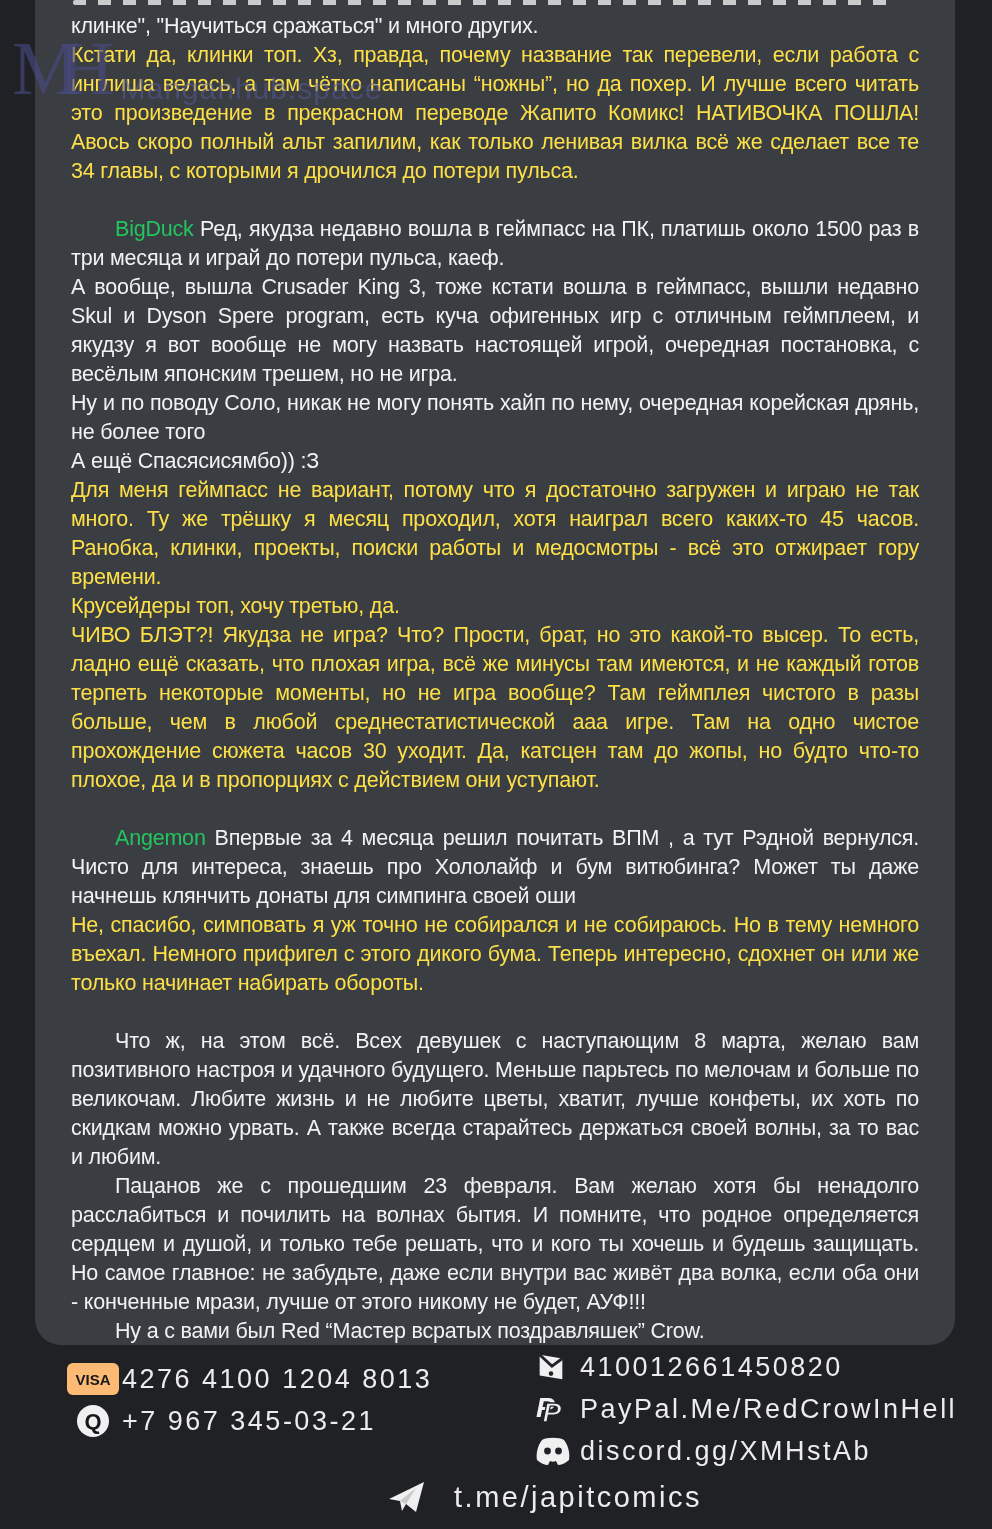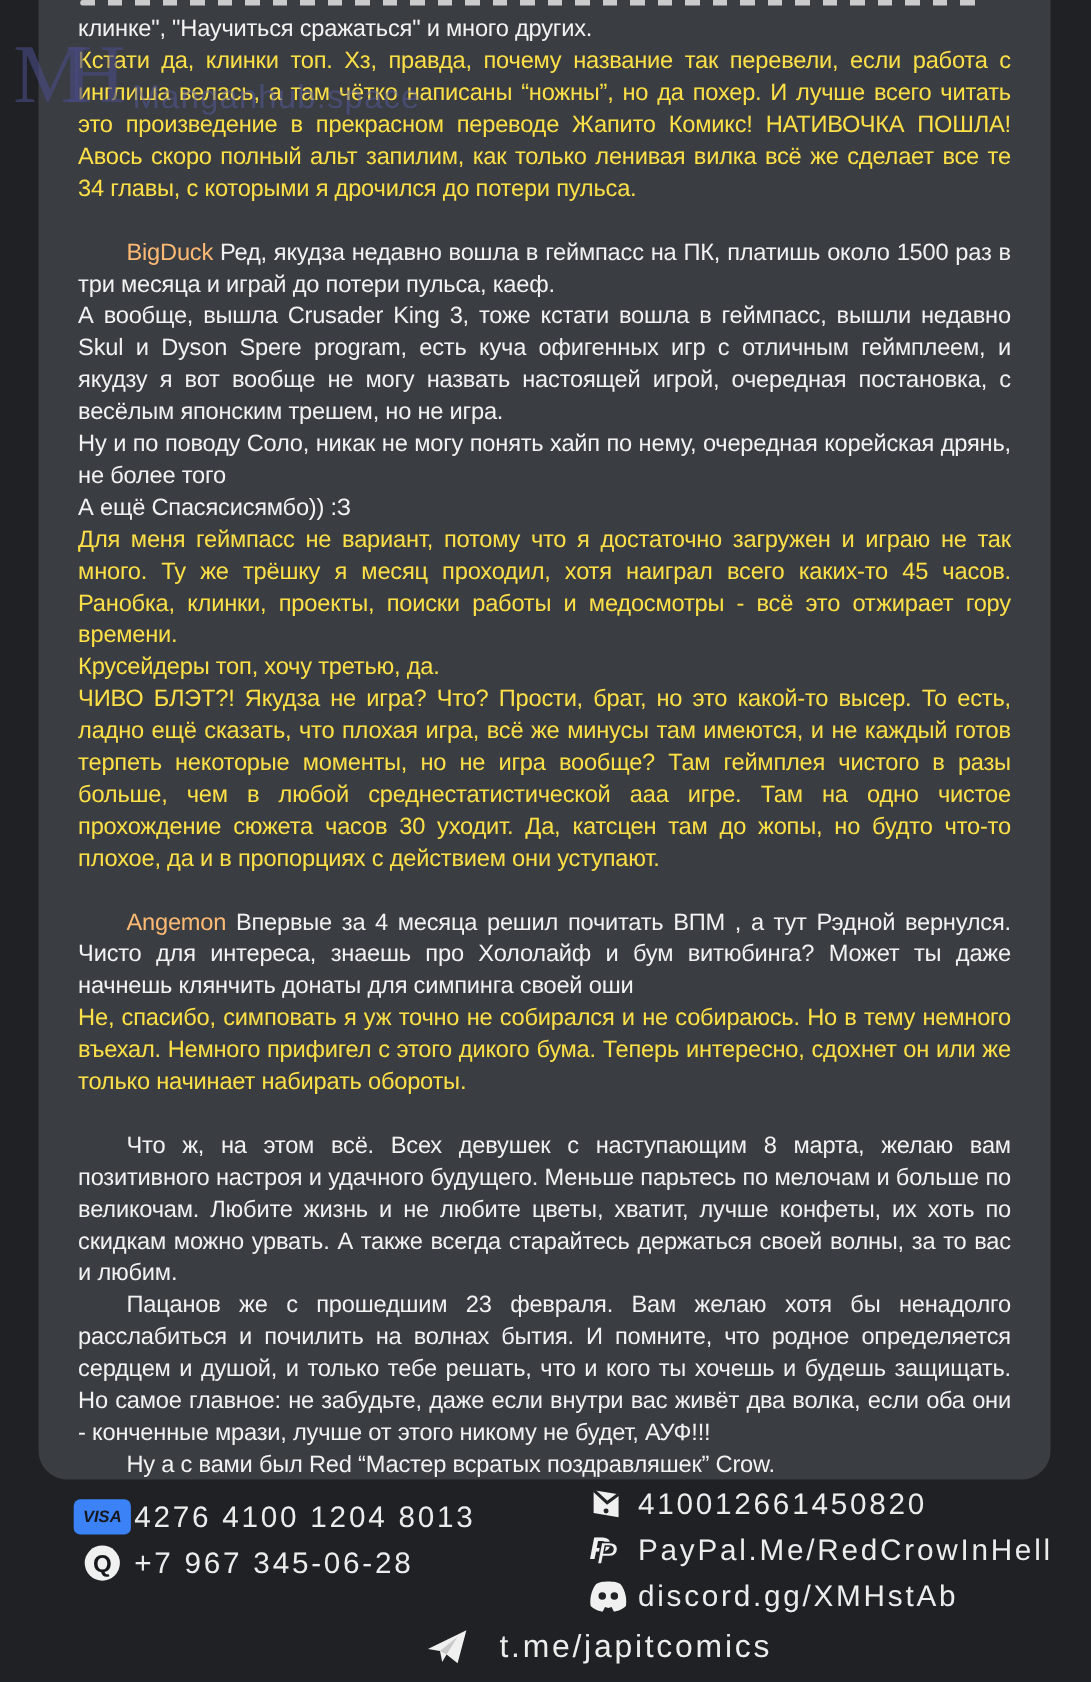--- a/index.html
+++ b/index.html
@@ -21,21 +21,21 @@
     border-radius:2px;
   }
   .para{
     margin:0;font-size:21.5px;line-height:29px;letter-spacing:-0.2px;
     text-align:justify;color:#f2f2f2;
   }
   .para.gap{margin-top:29px;}
   .para.indent{text-indent:44px;}
   .seg-white{color:#f2f2f2;}
   .seg-orange{color:#fde047;}
-  .seg-name{color:#fdba74;}
+  .seg-name{color:#22c55e;}
   
   .watermark{
     position:absolute;left:12px;top:30px;z-index:3;display:flex;align-items:flex-end;
     pointer-events:none;
   }
   .wm-monogram{
     font-family:"Liberation Serif",serif;font-size:76px;line-height:76px;
     letter-spacing:-20px;color:rgba(72,74,130,.62);padding-right:26px;
   }
   .wm-text{
@@ -46,23 +46,23 @@
   .pay-col{position:absolute;display:flex;flex-direction:column;}
   .pay-col.left{left:64px;top:13px;}
   .pay-col.right{left:528px;top:1px;}
   .pay-row{display:flex;align-items:center;height:42px;}
   .pay-icon{width:58px;display:flex;justify-content:center;align-items:center;flex:none;}
   .pay-col.right .pay-icon{width:46px;justify-content:flex-start;padding-left:6px;}
   .pay-label{
     font-size:27px;letter-spacing:2.5px;color:#ececec;white-space:nowrap;
   }
   .visa-badge{
-    background:#3b82f6;border-radius:6px;width:52px;height:32px;
+    background:#fdba74;border-radius:6px;width:52px;height:32px;
     display:flex;align-items:center;justify-content:center;
-    color:#17181c;font-style:italic;font-weight:bold;font-size:15px;letter-spacing:0;
+    color:#17181c;font-weight:bold;font-size:15px;letter-spacing:0;
   }
   .tg-row{
     position:absolute;left:0;top:128px;width:100%;height:48px;
     display:flex;align-items:center;justify-content:center;gap:18px;padding-left:44px;
   }
   .tg-row .pay-label{font-size:29px;}
   svg{display:block;}
 </style>
 </head>
 <body>
@@ -101,21 +101,21 @@
         <span class="pay-label">4276 4100 1204 8013</span>
       </div>
       <div class="pay-row">
         <span class="pay-icon">
           <svg width="36" height="36" viewBox="0 0 36 36">
             <circle cx="18" cy="18" r="16" fill="#f0f0f0"></circle>
             <text x="18" y="26" text-anchor="middle" font-family="Liberation Sans,sans-serif" font-size="22" font-weight="bold" fill="#17181c">Q</text>
             <circle cx="26" cy="27" r="2.5" fill="#f0f0f0"></circle>
           </svg>
         </span>
-        <span class="pay-label">+7 967 345-06-28</span>
+        <span class="pay-label">+7 967 345-03-21</span>
       </div>
     </div>
   <div class="pay-col right">
       <div class="pay-row">
         <span class="pay-icon">
           <svg width="34" height="34" viewBox="0 0 36 36">
             <path d="M6,5 L30,9 L30,31 L6,27 Z" fill="#f0f0f0"></path>
             <path d="M6,5 L19,17 L30,9" fill="none" stroke="#212327" stroke-width="3"></path>
             <circle cx="18" cy="25" r="2.4" fill="#212327"></circle>
           </svg>

